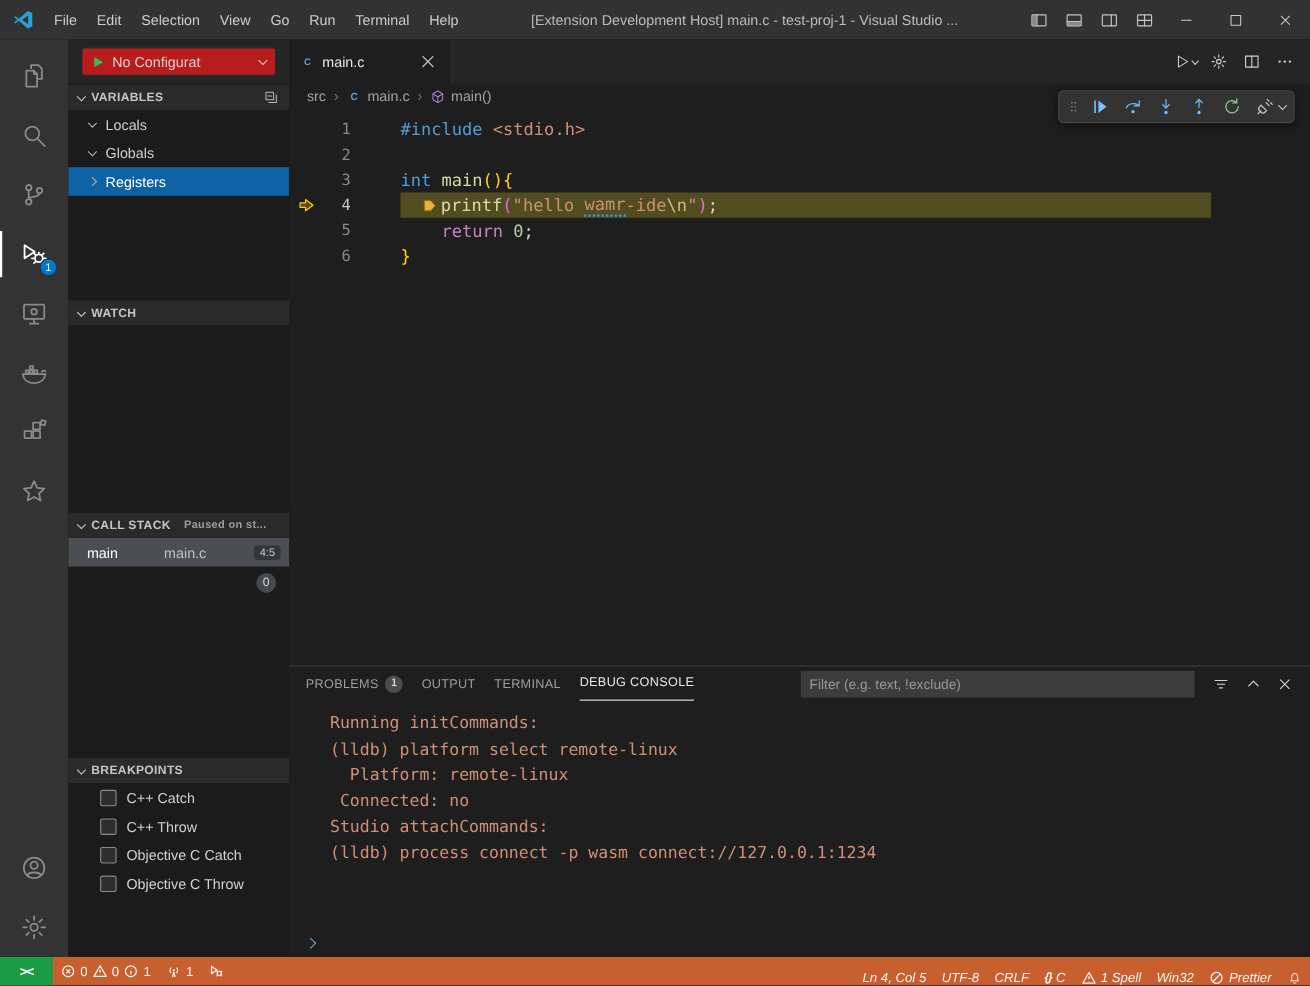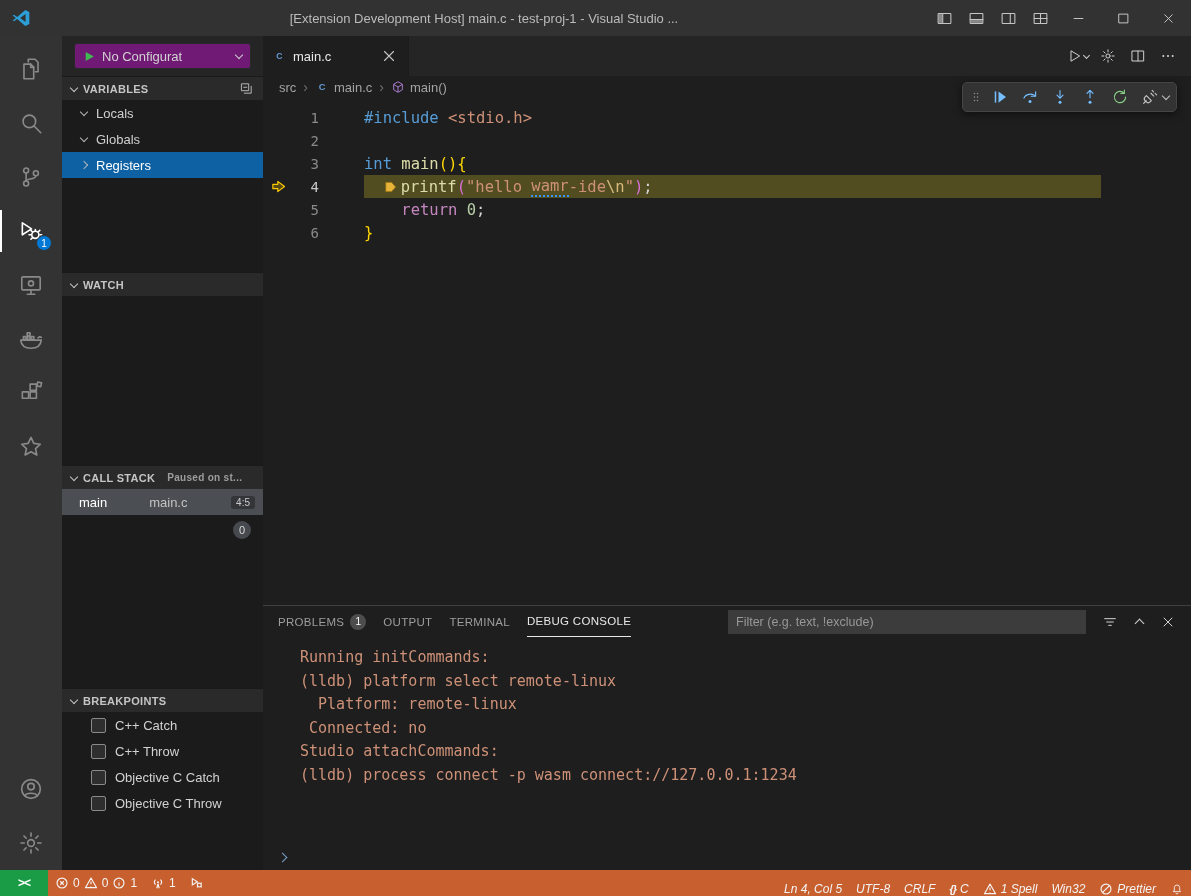--- a/index.html
+++ b/index.html
@@ -41,21 +41,21 @@
   .ab-item.active { color:#ffffff; }
   .ab-item.active::before { content:""; position:absolute; left:0; top:6px; bottom:6px; width:2px; background:#ffffff; }
   .ab-badge { position:absolute; right:10px; bottom:7px; min-width:16px; height:16px; border-radius:8px;
     background:var(--badge-blue,#0078d4); color:#fff; font-size:10px; display:flex; align-items:center;
     justify-content:center; border:1px solid #333333; }
   .ab-spacer { flex:1; }
 
   
   .sidebar { width:201px; background:#1d1d1e; display:flex; flex-direction:column; flex:none; }
   .launch-row { height:40px; background:#252526; display:flex; align-items:center; padding:0 12px; flex:none; }
-  .launch-select { flex:1; height:26px; background:#701a75; border:1px solid #2a2a2a; border-radius:3px;
+  .launch-select { flex:1; height:26px; background:#b91c1c; border:1px solid #2a2a2a; border-radius:3px;
     display:flex; align-items:center; padding:0 8px; gap:6px; }
   .launch-select .icon { width:13px; height:13px; }
   .launch-label { flex:1; white-space:nowrap; overflow:hidden; color:#d2d2d2; }
   .section-header { height:24px; background:#2a2a2b; border-top:1px solid #191919; display:flex;
     align-items:center; padding:0 9px; gap:6px; font-size:11px; font-weight:bold; letter-spacing:.3px;
     color:#c5c5c5; flex:none; }
   .section-header .spacer { flex:1; }
   .section-header .icon { width:15px; height:15px; color:#bdbdbd; }
   .hdr-status { font-size:10px; color:#9d9d9d; margin-left:6px; font-weight:bold; white-space:nowrap; }
   .section-content { background:#1b1b1c; overflow:hidden; flex:none; }
@@ -76,21 +76,21 @@
   .editor-col { flex:1; display:flex; flex-direction:column; min-width:0; position:relative; background:#1e1e1e; }
   .tabbar { height:40px; background:#252526; display:flex; align-items:stretch; flex:none; }
   .tab { width:146px; background:#1e1e1e; display:flex; align-items:center; gap:7px; padding:0 10px;
     color:#e8e8e8; border-right:1px solid #1b1b1b; }
   .tab-close { margin-left:auto; width:18px; height:18px; color:#c5c5c5; }
   .editor-actions { margin-left:auto; display:flex; align-items:center; gap:3px; padding-right:10px; color:#d0d0d0; }
   .ea-btn { width:27px; height:27px; display:flex; align-items:center; justify-content:center; gap:1px; border-radius:4px; }
   .ea-btn .icon { width:16px; height:16px; }
   .breadcrumbs { height:22px; display:flex; align-items:center; padding-left:16px; gap:7px;
     color:#a3a3a3; font-size:13px; flex:none; }
-  .crumb { display:flex; align-items:center; gap:5px; }
+  .crumb { display:flex; align-items:flex-end; gap:5px; }
   .crumb-sep { color:#6f6f6f; font-size:14px; }
   .crumb .icon { width:14px; height:14px; }
 
   .code-area { flex:1; position:relative; overflow:hidden; }
   .code-lines { padding-top:8px; }
   .code-line { height:23px; display:flex; align-items:center;
     font-family:"DejaVu Sans Mono", monospace; font-size:15.5px; }
   .ln-margin { width:30px; display:flex; align-items:center; justify-content:center; flex:none; }
   .ln-margin .icon { width:17px; height:17px; }
   .ln-num { width:26px; text-align:right; color:#8a8a8a; font-size:14px; flex:none; }
@@ -148,20 +148,30 @@
 <body>
 
 <div class="app">
 
   <div class="titlebar">
     <span class="icon vscode-logo">
         <svg viewBox="0 0 24 24">
           <path fill="#2c9fd6" d="M17.2 2.4L7.4 10.9 3.6 8 2 8.9l3.9 3.1L2 15.1l1.6.9 3.8-2.9 9.8 8.5 4.8-2.3V4.7zM17.5 7.2v9.6L11 12z"></path>
         </svg>
       </span>
+    <div class="menubar">
+        <div class="menu-item">File</div>
+        <div class="menu-item">Edit</div>
+        <div class="menu-item">Selection</div>
+        <div class="menu-item">View</div>
+        <div class="menu-item">Go</div>
+        <div class="menu-item">Run</div>
+        <div class="menu-item">Terminal</div>
+        <div class="menu-item">Help</div>
+      </div>
     <div class="title-text">[Extension Development Host] main.c - test-proj-1 - Visual Studio ...</div>
     <div class="layout-btns">
       <div class="layout-btn">
           <span class="icon">
             <svg viewBox="0 0 24 24" fill="none" stroke="currentColor" stroke-width="1.5" stroke-linecap="round" stroke-linejoin="round">
               <rect x="3" y="5" width="18" height="14" rx="1"></rect>
               <path d="M9.5 5v14"></path>
               <rect x="3.8" y="5.8" width="5" height="12.4" fill="currentColor" stroke="none" opacity=".6"></rect>
             </svg>
           </span>

